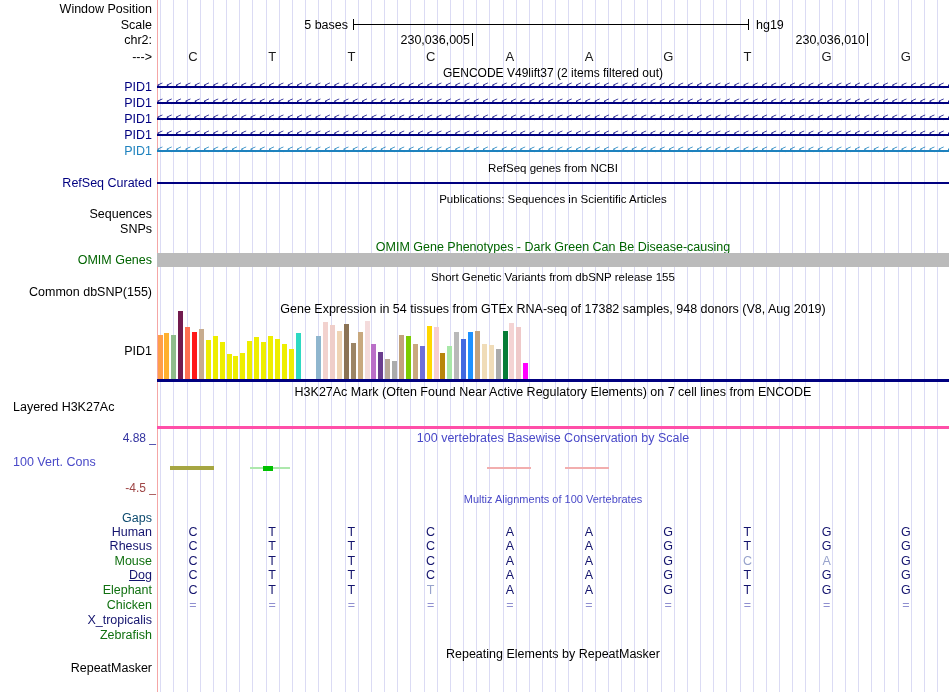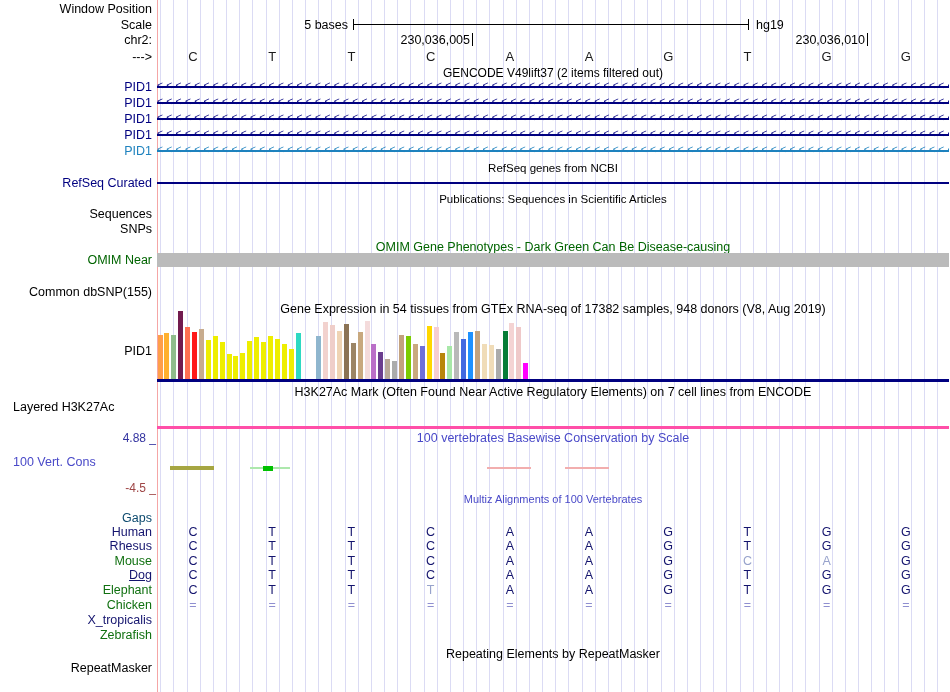--- a/index.html
+++ b/index.html
@@ -161,23 +161,24 @@
 
   <div class="ctitle small" style="top:161px;">RefSeq genes from NCBI</div>
   <div class="lbl navy" style="top:176px;">RefSeq Curated</div>
   <div class="hline" style="top:182px;height:2px;background:#000080;"></div>
 
   <div class="ctitle small" style="top:192px;">Publications: Sequences in Scientific Articles</div>
   <div class="lbl" style="top:207px;">Sequences</div>
   <div class="lbl" style="top:222px;">SNPs</div>
 
   <div class="ctitle green" style="top:240px;font-size:12.5px;">OMIM Gene Phenotypes - Dark Green Can Be Disease-causing</div>
-  <div class="lbl green" style="top:253px;">OMIM Near</div>
+  <div class="lbl green" style="top:253px;">OMIM Genes</div>
   <div class="hline" style="top:253px;height:14px;background:#BBBBBB;"></div>
 
+  <div class="ctitle small" style="top:270px;">Short Genetic Variants from dbSNP release 155</div>
   <div class="lbl" style="top:285px;">Common dbSNP(155)</div>
 
   <div class="ctitle" style="top:302px;font-size:12.5px;">Gene Expression in 54 tissues from GTEx RNA-seq of 17382 samples, 948 donors (V8, Aug 2019)</div>
   <div class="lbl" style="top:344px;">PID1</div>
   <div id="gtex-chart">
       <div class="bar" style="left: 157.5px; width: 5px; top: 335px; height: 44px; background: rgb(255, 158, 74);"></div>
       <div class="bar" style="left: 164.4px; width: 5px; top: 333px; height: 46px; background: rgb(255, 176, 46);"></div>
       <div class="bar" style="left: 171.3px; width: 5px; top: 335px; height: 44px; background: rgb(143, 188, 139);"></div>
       <div class="bar" style="left: 178.2px; width: 5px; top: 311px; height: 68px; background: rgb(114, 27, 79);"></div>
       <div class="bar" style="left: 185.1px; width: 5px; top: 327px; height: 52px; background: rgb(255, 112, 82);"></div>

